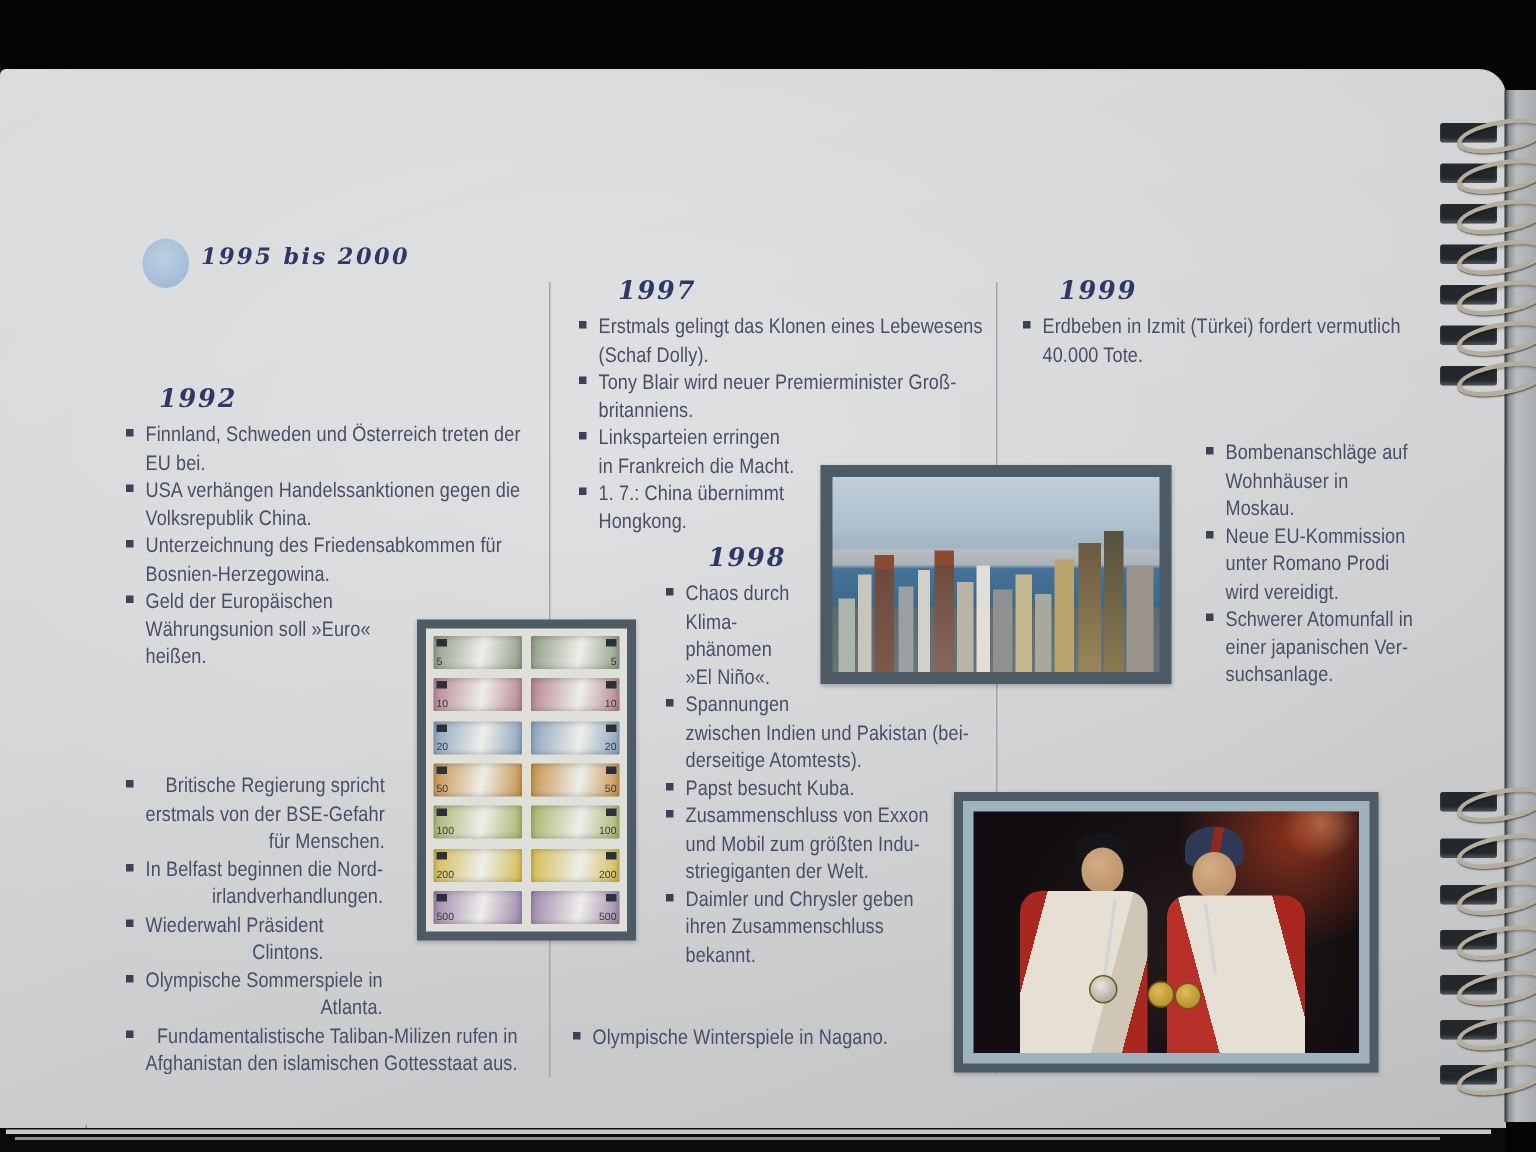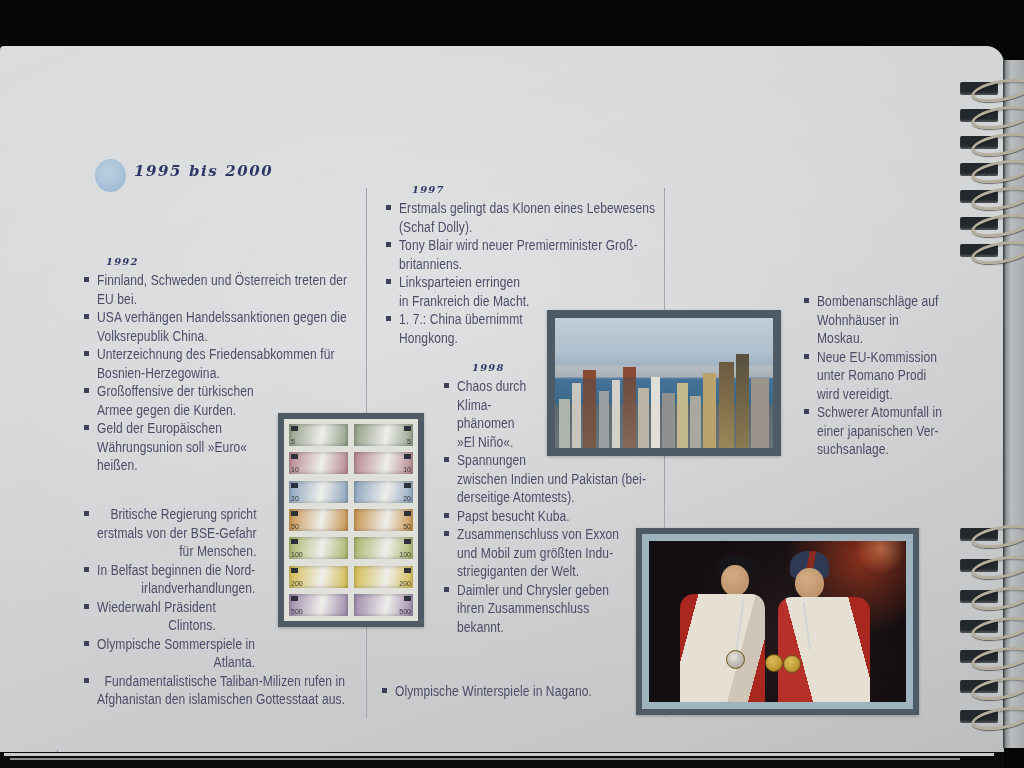--- a/index.html
+++ b/index.html
@@ -24,21 +24,21 @@
   .title{position:absolute;left:134px;top:116px;font-family:"DejaVu Serif",serif;
         font-style:italic;font-weight:bold;font-size:15px;letter-spacing:1.6px;color:#2d3866;}
 
   
   .vline{position:absolute;width:1px;background:#a3a5ad;z-index:1;}
   .v1{left:366px;top:142px;height:530px;}
   .v2{left:664px;top:142px;height:528px;}
 
   
   .sec{position:absolute;z-index:2;}
-  .yr{font-family:"DejaVu Serif",serif;font-style:italic;font-weight:bold;font-size:10px;
+  .yr{font-family:"DejaVu Serif",serif;font-style:italic;font-weight:bold;font-size:17px;
       letter-spacing:1.2px;color:#2d3866;margin:0 0 4px 22px;}
   .item{display:flex;align-items:flex-start;}
   .sq{flex:none;width:5px;height:5px;background:#3e4058;margin:6px 8px 0 0;}
   .itext{white-space:pre-line;font-size:14px;line-height:18.5px;color:#4b4d68;
          letter-spacing:.1px;transform:scaleX(0.86);transform-origin:0 0;}
   .s1995{left:84px;top:210px;} .s1996{left:84px;top:444px;text-align:right;}
   .s1997{left:386px;top:138px;} .s1997 .yr{margin-left:26px;}
   .s1998{left:444px;top:316px;} .s1998 .yr{margin-left:28px;}
   .s1998full{left:382px;top:636px;}
   .s1999{left:682px;top:138px;} .s1999 .yr{margin-left:24px;}
@@ -114,25 +114,20 @@
           <span class="itext">USA verhängen Handelssanktionen gegen die
 Volksrepublik China.</span>
         </div>
       <div class="item">
           <span class="sq"></span>
           <span class="itext">Unterzeichnung des Friedensabkommen für
 Bosnien-Herzegowina.</span>
         </div>
       <div class="item">
           <span class="sq"></span>
-          <span class="itext">Großoffensive der türkischen
-Armee gegen die Kurden.</span>
-        </div>
-      <div class="item">
-          <span class="sq"></span>
           <span class="itext">Geld der Europäischen
 Währungsunion soll »Euro«
 heißen.</span>
         </div>
     </div>
 
     <div class="sec s1996">
       <div class="yr">1996</div>
       <div class="item">
           <span class="sq"></span>
@@ -220,20 +215,26 @@
     </div>
 
     <div class="sec s1998full">
       <div class="item">
           <span class="sq"></span>
           <span class="itext">Olympische Winterspiele in Nagano.</span>
         </div>
     </div>
 
     <div class="sec s1999">
+      <div class="yr">1999</div>
+      <div class="item">
+          <span class="sq"></span>
+          <span class="itext">Erdbeben in Izmit (Türkei) fordert vermutlich
+40.000 Tote.</span>
+        </div>
     </div>
 
     <div class="sec s1999ind">
       <div class="item">
           <span class="sq"></span>
           <span class="itext">Bombenanschläge auf
 Wohnhäuser in
 Moskau.</span>
         </div>
       <div class="item">

